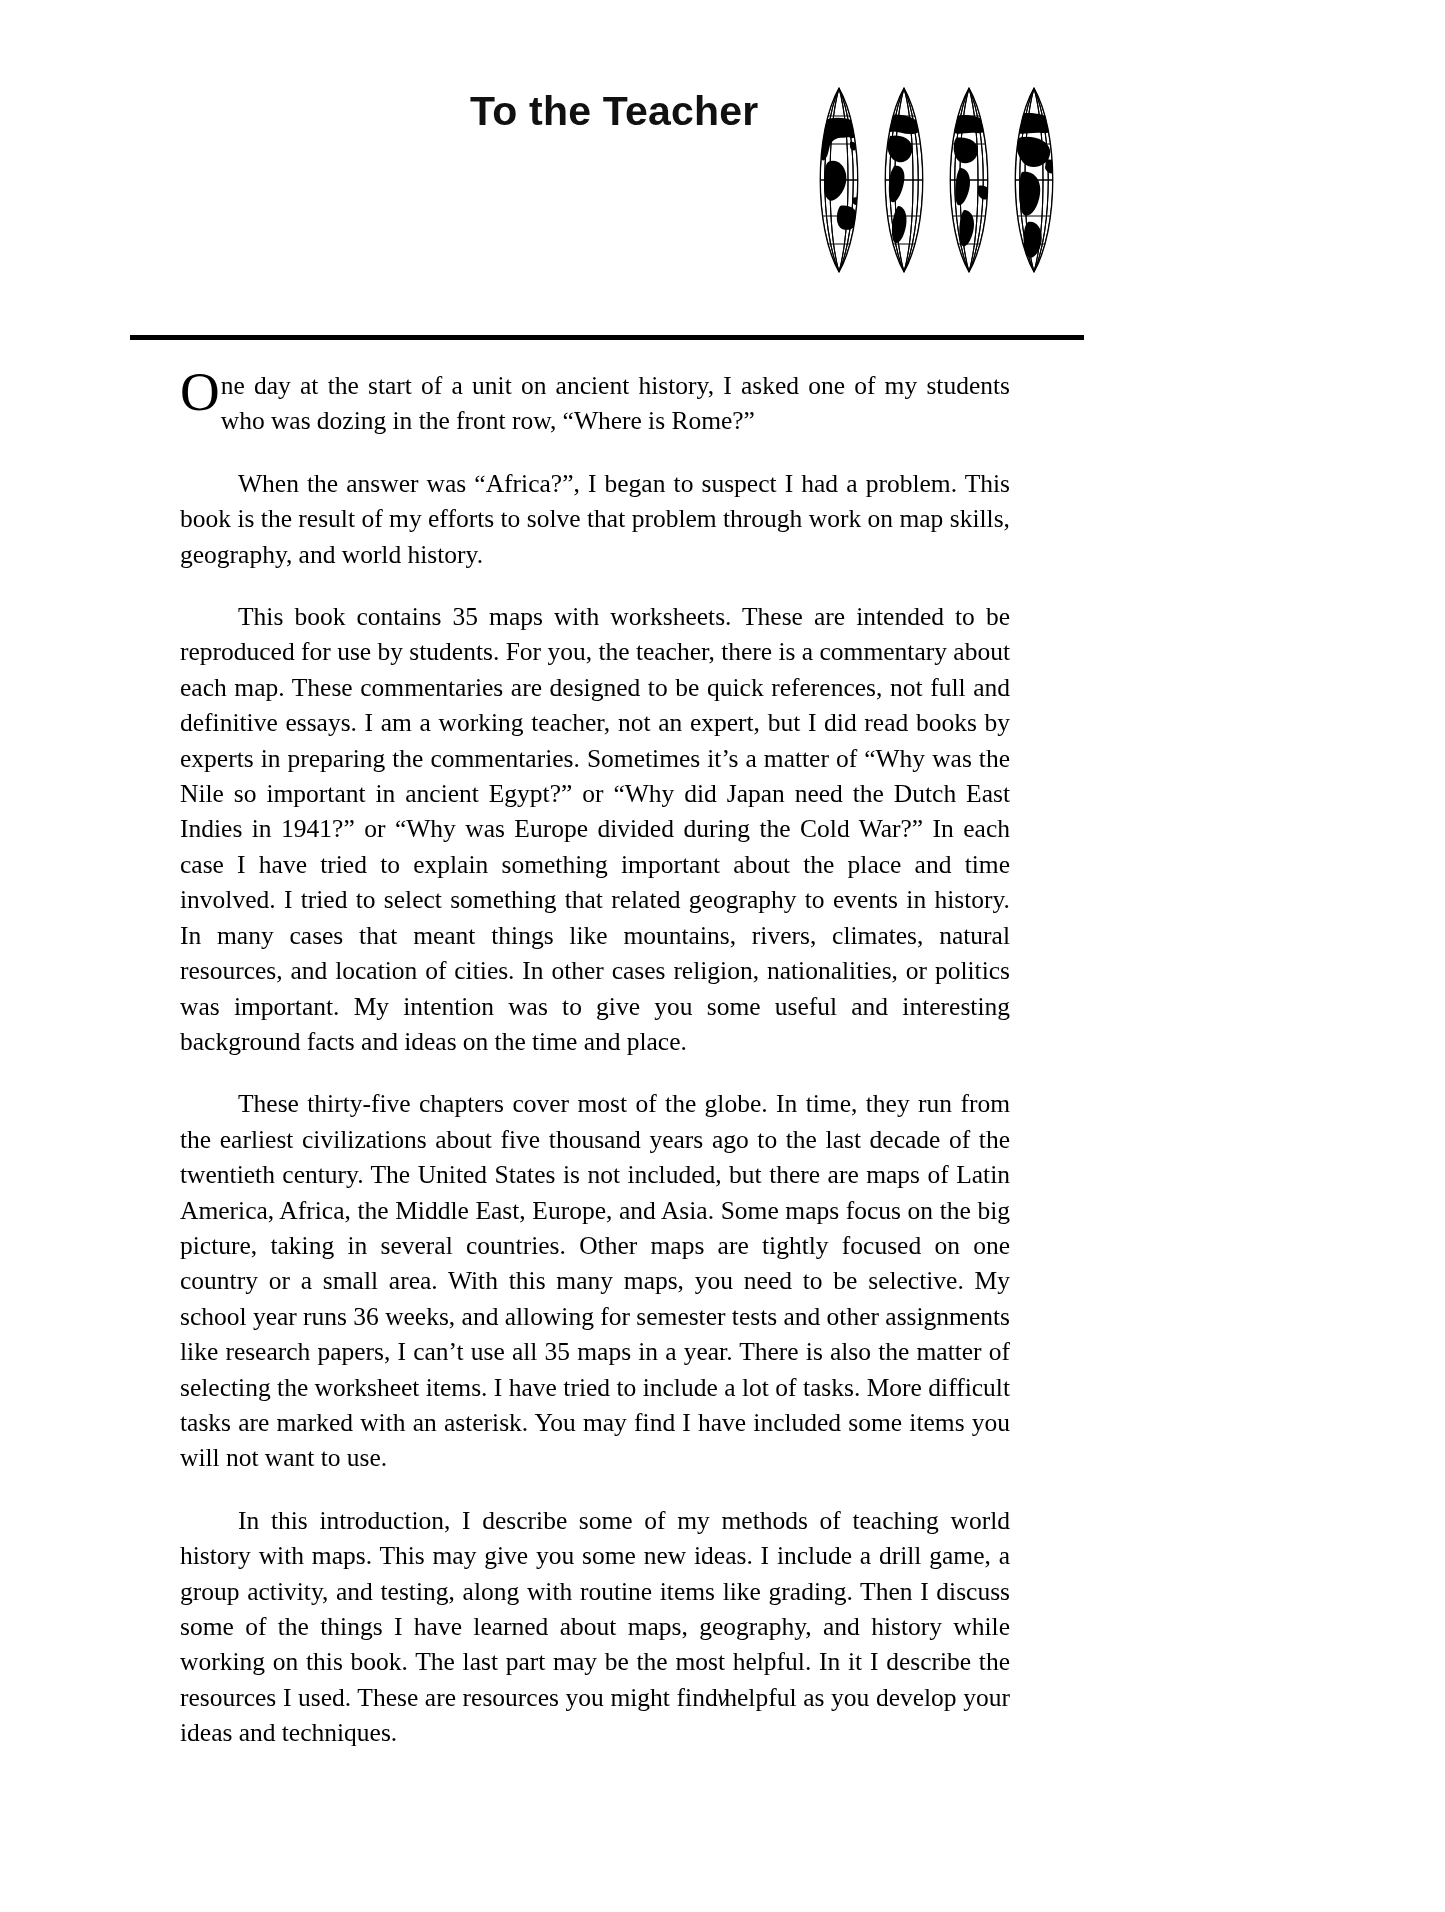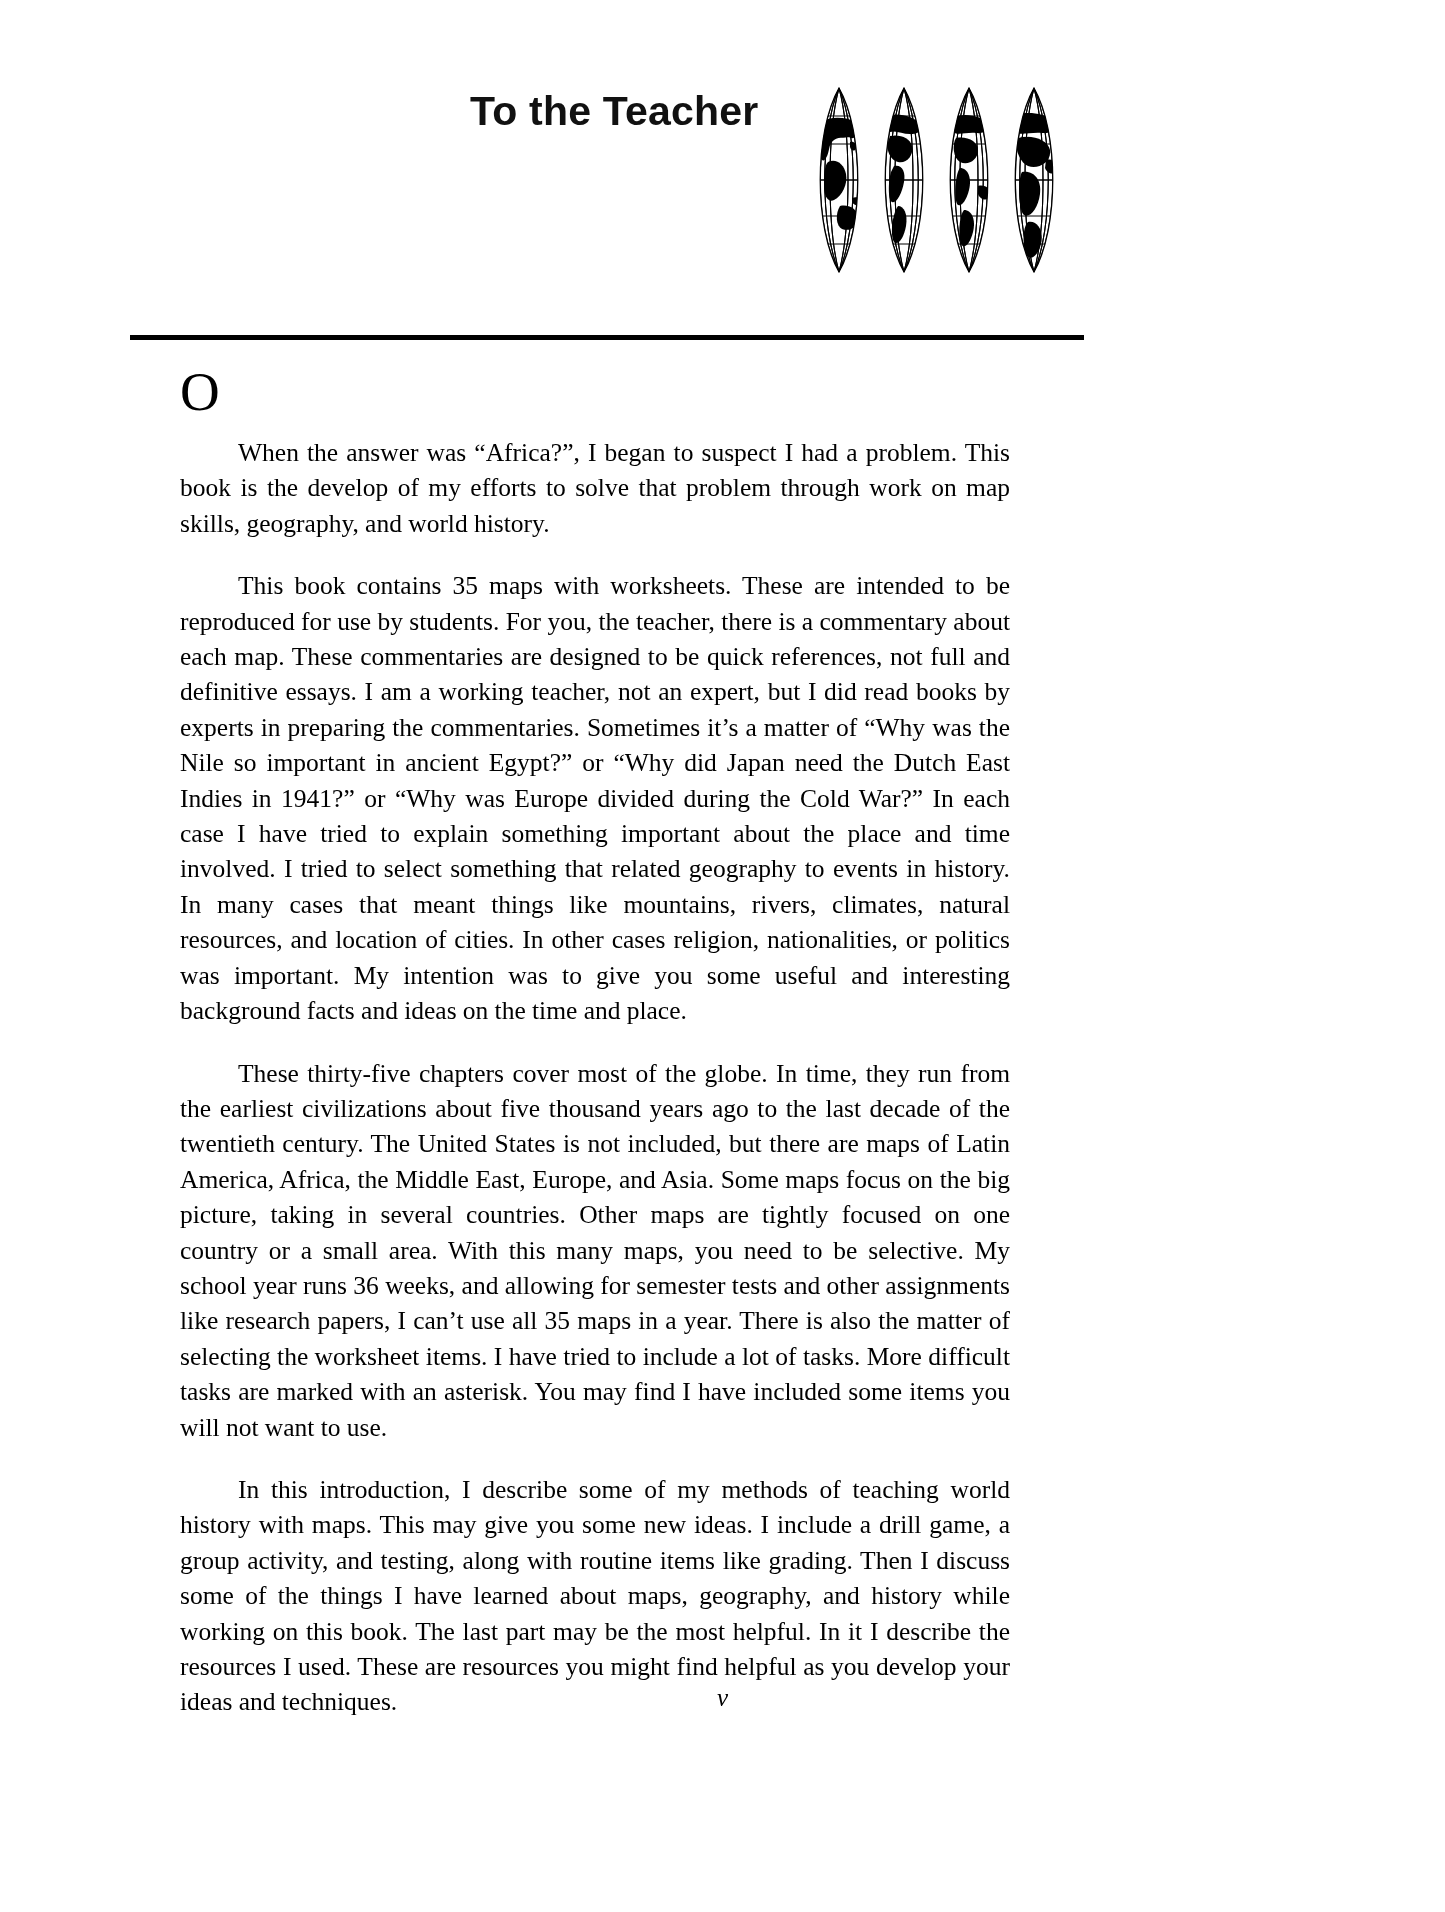--- a/index.html
+++ b/index.html
@@ -257,23 +257,23 @@
 
         </g>
       </svg>
     </div>
 
     <div class="header-rule"></div>
   </div>
 
   <div class="body-col">
 
-    <p class="para first"><span class="dropcap">O</span></p>
-
-    <p class="para">When the answer was “Africa?”, I began to suspect I had a problem. This book is the develop of my efforts to solve that problem through work on map skills, geography, and world history.</p>
+    <p class="para first"><span class="dropcap">O</span><span>ne day at the start of a unit on ancient history, I asked one of my students who was dozing in the front row, “Where is Rome?”</span></p>
+
+    <p class="para">When the answer was “Africa?”, I began to suspect I had a problem. This book is the result of my efforts to solve that problem through work on map skills, geography, and world history.</p>
 
     <p class="para">This book contains 35 maps with worksheets. These are intended to be reproduced for use by students. For you, the teacher, there is a commentary about each map. These commentaries are designed to be quick references, not full and definitive essays. I am a working teacher, not an expert, but I did read books by experts in preparing the commentaries. Sometimes it’s a matter of “Why was the Nile so important in ancient Egypt?” or “Why did Japan need the Dutch East Indies in 1941?” or “Why was Europe divided during the Cold War?” In each case I have tried to explain something important about the place and time involved. I tried to select something that related geography to events in history. In many cases that meant things like mountains, rivers, climates, natural resources, and location of cities. In other cases religion, nationalities, or politics was important. My intention was to give you some useful and interesting background facts and ideas on the time and place.</p>
 
     <p class="para">These thirty-five chapters cover most of the globe. In time, they run from the earliest civilizations about five thousand years ago to the last decade of the twentieth century. The United States is not included, but there are maps of Latin America, Africa, the Middle East, Europe, and Asia. Some maps focus on the big picture, taking in several countries. Other maps are tightly focused on one country or a small area. With this many maps, you need to be selective. My school year runs 36 weeks, and allowing for semester tests and other assignments like research papers, I can’t use all 35 maps in a year. There is also the matter of selecting the worksheet items. I have tried to include a lot of tasks. More difficult tasks are marked with an asterisk. You may find I have included some items you will not want to use.</p>
 
     <p class="para">In this introduction, I describe some of my methods of teaching world history with maps. This may give you some new ideas. I include a drill game, a group activity, and testing, along with routine items like grading. Then I discuss some of the things I have learned about maps, geography, and history while working on this book. The last part may be the most helpful. In it I describe the resources I used. These are resources you might find helpful as you develop your ideas and techniques.</p>
 
   </div>
 
   <div class="folio">v</div>

